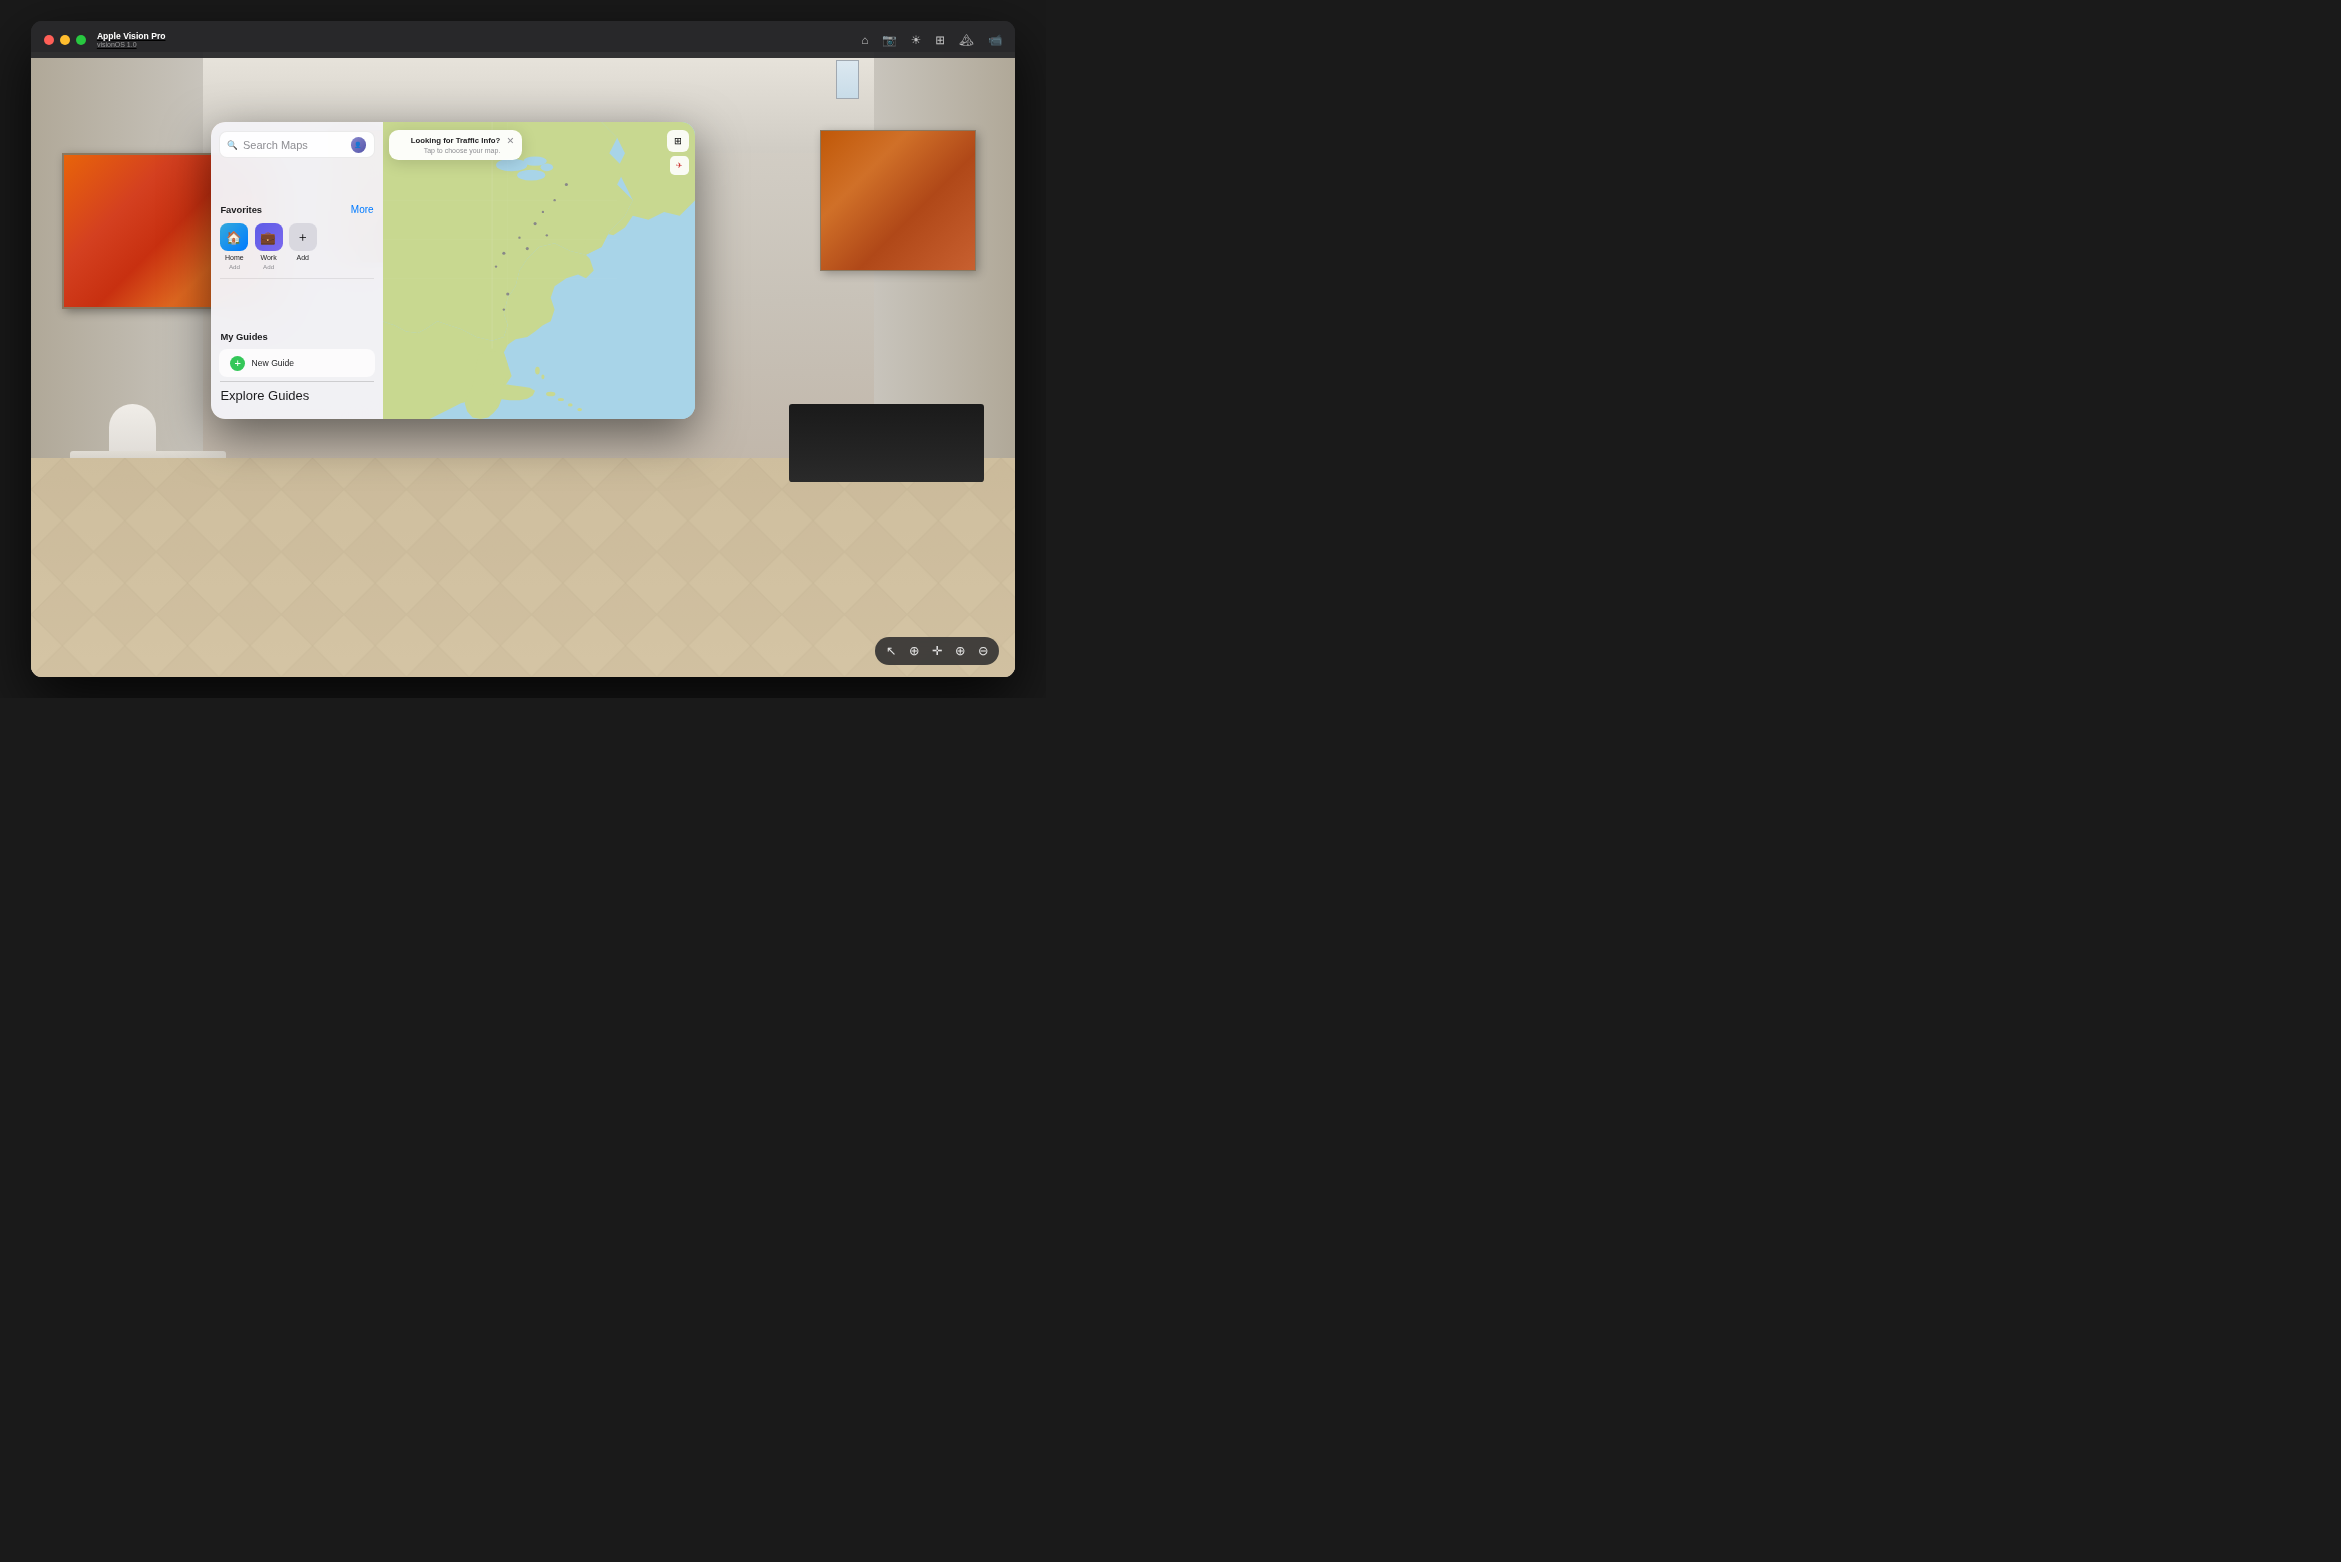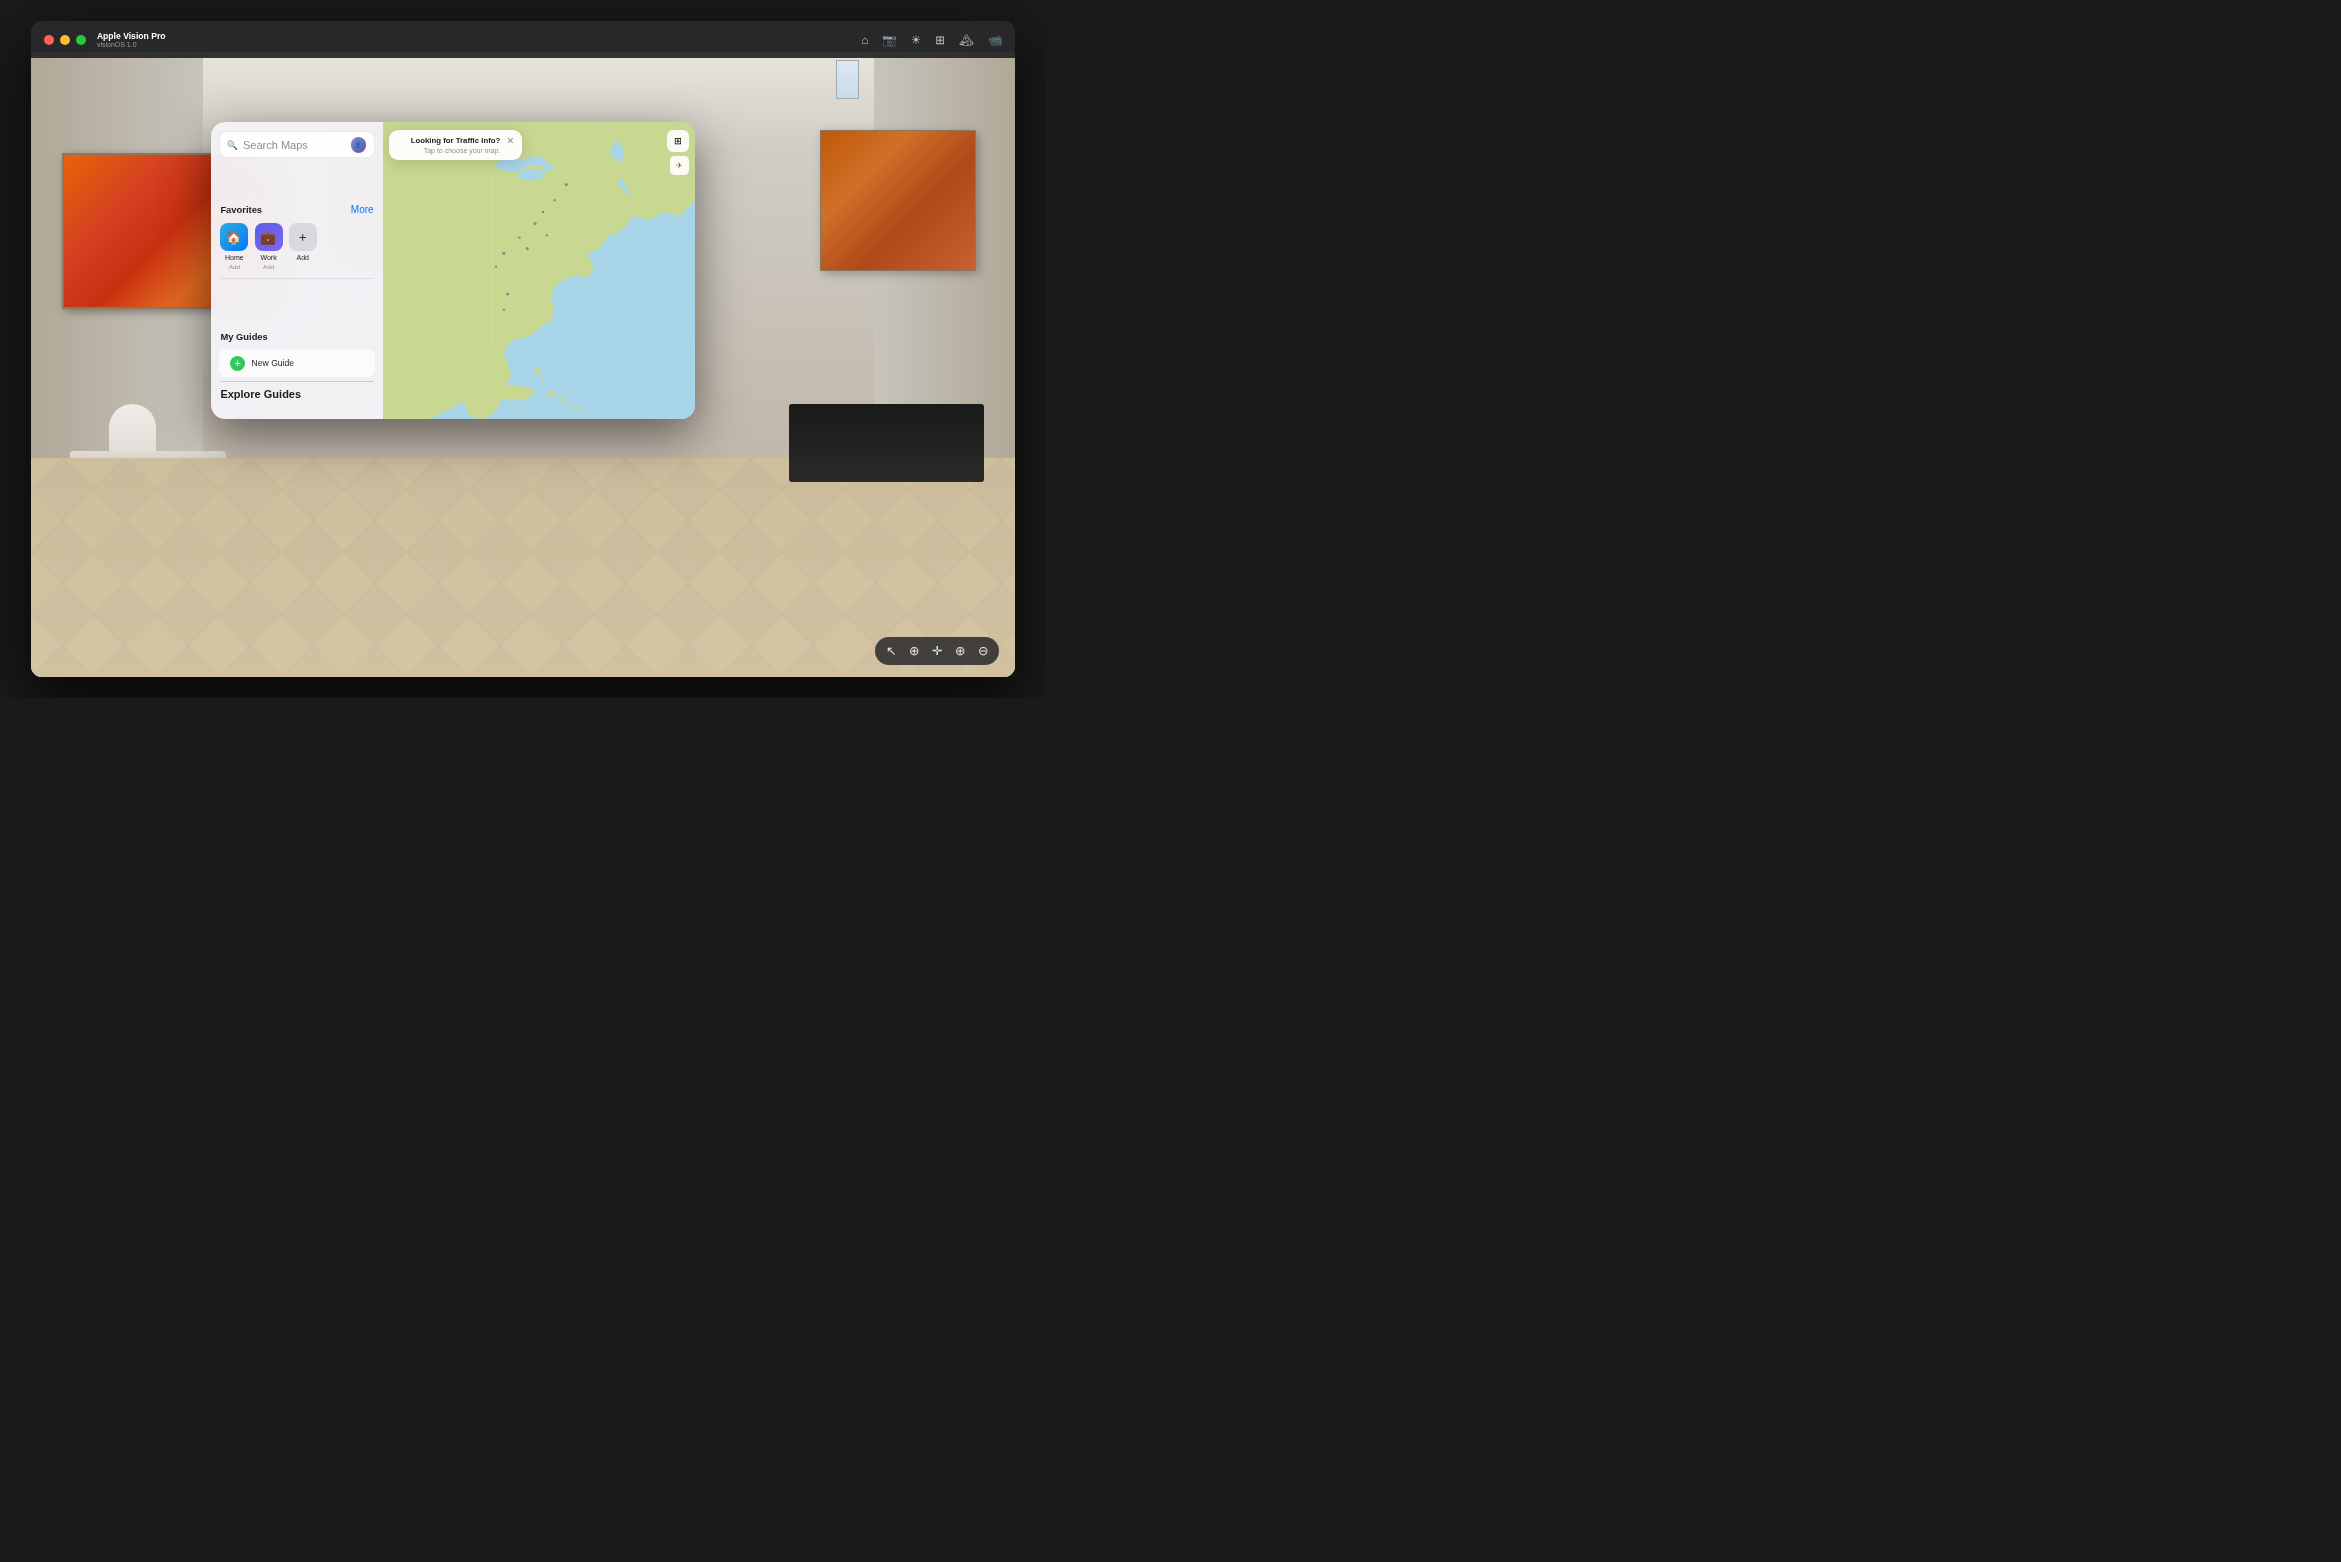--- a/index.html
+++ b/index.html
@@ -24,20 +24,21 @@
     }
 
     .title-bar {
       height: 37px;
       background: rgba(40,40,42,0.95);
       display: flex;
       align-items: center;
       padding: 0 12.5px;
       position: relative;
       z-index: 100;
+      text-decoration: underline;
     }
 
     .traffic-lights {
       display: flex;
       gap: 6.2px;
       align-items: center;
     }
 
     .traffic-light {
       width: 10px;
@@ -425,22 +426,22 @@
       font-size: 5.9px;
       color: white;
       font-weight: 700;
       line-height: 1.2;
     }
 
     .explore-section {
       padding: 6.2px 9.4px 3.1px;
     }
     .explore-title {
-      font-size: 11px;
-      font-weight: 700;
+      font-size: 13px;
+      font-weight: 400;
       color: #1c1c1e;
       margin-bottom: 7px;
     }
 
     
     .maps-map {
       flex: 1;
       position: relative;
       overflow: hidden;
       text-align: right;

